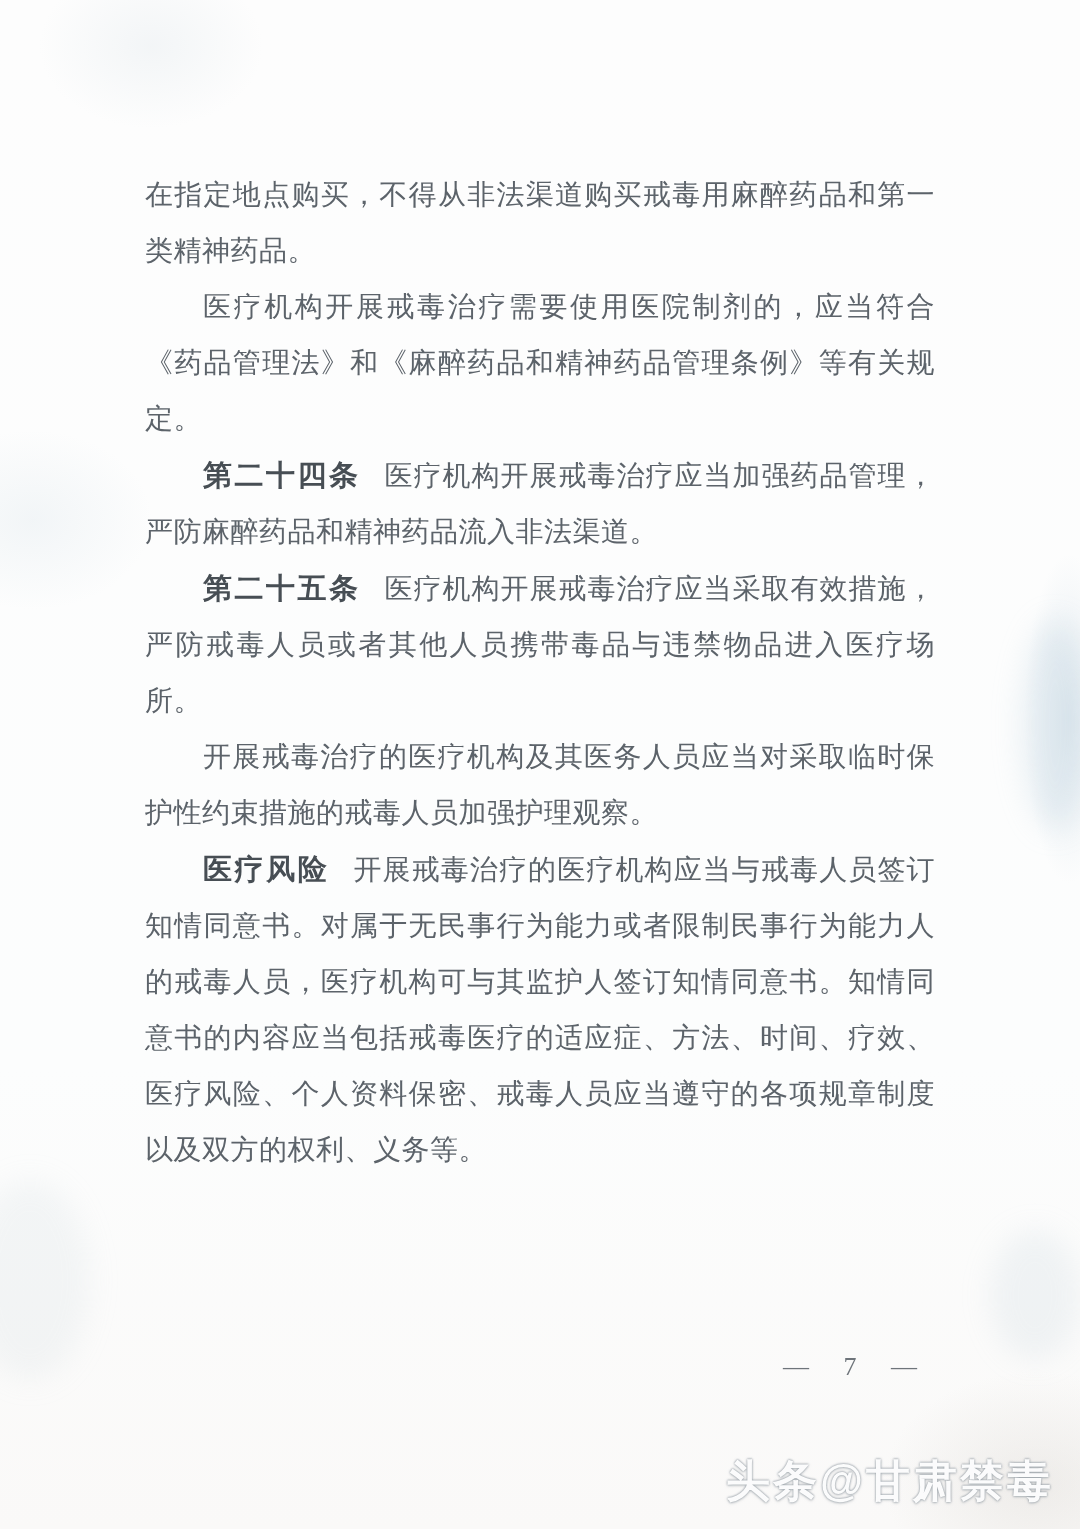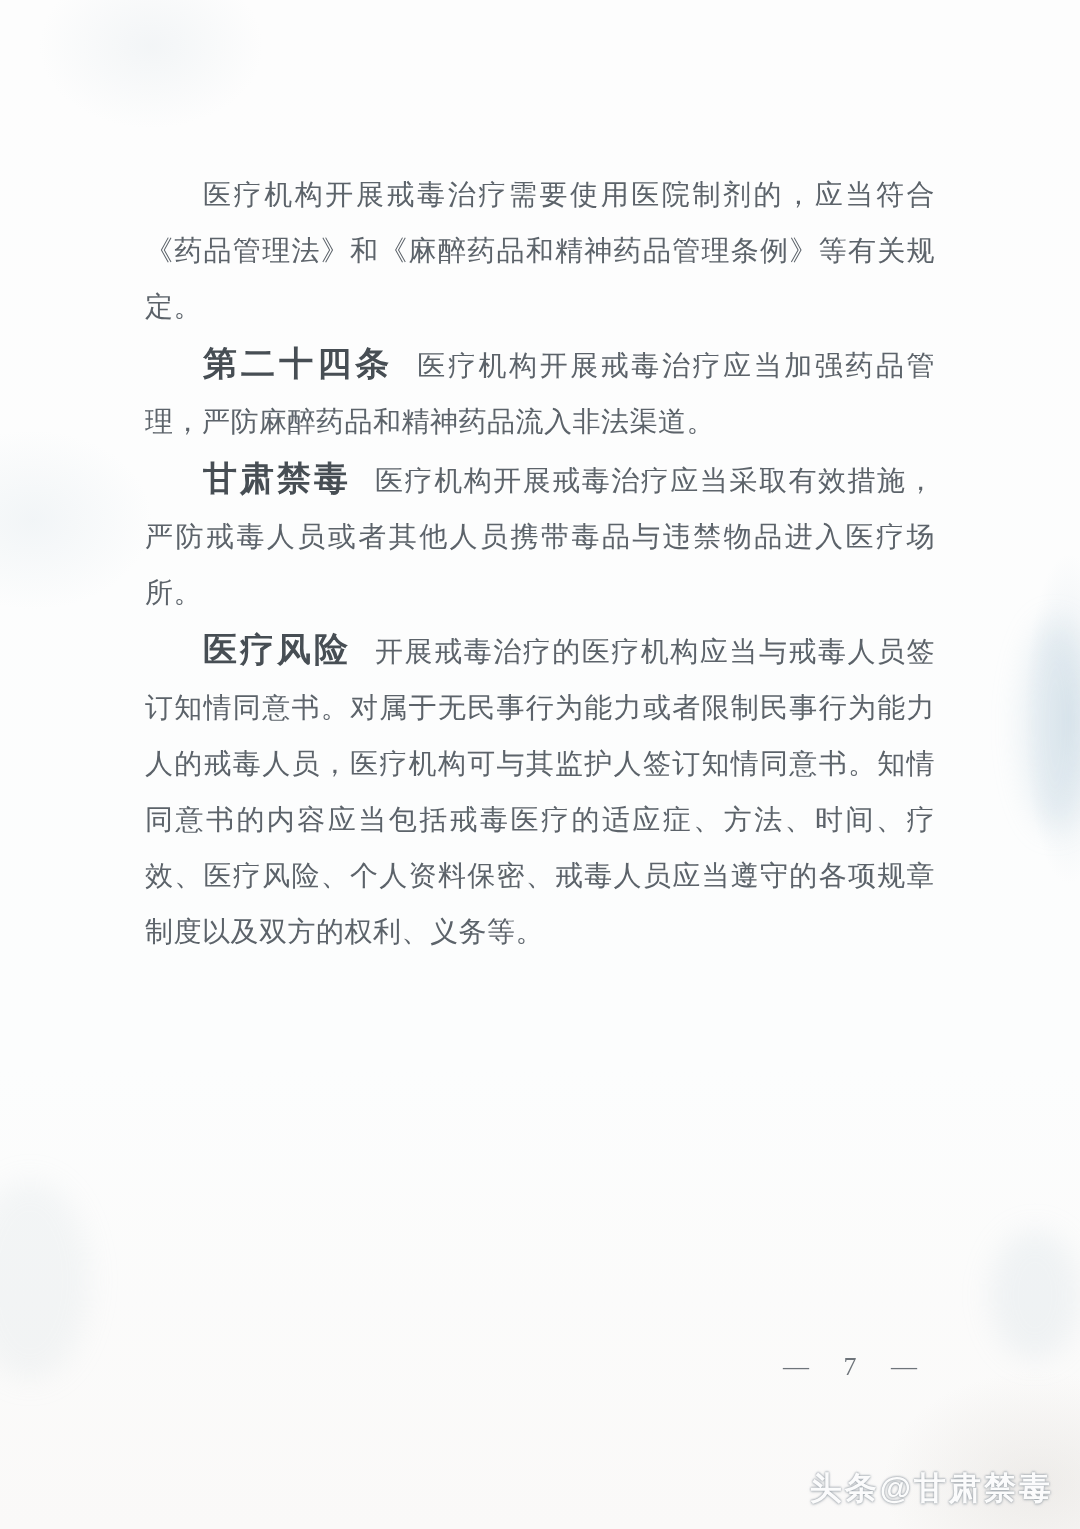--- a/index.html
+++ b/index.html
@@ -49,70 +49,72 @@
   .para {
     margin: 0;
     text-indent: 58px;
   }
   .para.no-indent {
     text-indent: 0;
   }
   .article-no {
     font-family: "Liberation Sans", "DejaVu Sans", sans-serif;
     font-weight: 700;
-    font-size: 34px;
+    font-size: 29px;
     letter-spacing: 2px;
     color: #474e54;
     margin-right: 24px;
   }
   .page-number {
     position: absolute;
     top: 1352px;
     right: 157px;
     font-size: 26px;
     color: #6e747a;
     letter-spacing: 6px;
     word-spacing: 16px;
     font-family: "Liberation Serif", "DejaVu Serif", serif;
   }
   .watermark {
     position: absolute;
     right: 26px;
     bottom: 18px;
     font-family: "Liberation Sans", "DejaVu Sans", sans-serif;
     font-weight: 700;
-    font-size: 32px;
+    font-size: 44px;
     letter-spacing: 3px;
     color: rgba(255,255,255,0.96);
     text-shadow:
       0 0 2px rgba(146,155,163,0.95),
       0 1px 3px rgba(146,155,163,0.55),
       0 -1px 2px rgba(146,155,163,0.35);
     white-space: nowrap;
   }
 </style>
 </head>
 <body>
 
 <div class="page">
 
   <div class="smudge smudge-a"></div>
   <div class="smudge smudge-b"></div>
   <div class="smudge smudge-c"></div>
 
   <div class="content">
 
+    <p class="para no-indent">在指定地点购买，不得从非法渠道购买戒毒用麻醉药品和第一类精神药品。</p>
 
     <p class="para">医疗机构开展戒毒治疗需要使用医院制剂的，应当符合《药品管理法》和《麻醉药品和精神药品管理条例》等有关规定。</p>
 
     <p class="para"><span class="article-no">第二十四条</span><span>医疗机构开展戒毒治疗应当加强药品管理，严防麻醉药品和精神药品流入非法渠道。</span></p>
 
-    <p class="para"><span class="article-no">甘肃禁毒</span><span>医疗机构开展戒毒治疗应当采取有效措施，严防戒毒人员或者其他人员携带毒品与违禁物品进入医疗场所。</span></p>
+    <p class="para"><span class="article-no">第二十五条</span><span>医疗机构开展戒毒治疗应当采取有效措施，严防戒毒人员或者其他人员携带毒品与违禁物品进入医疗场所。</span></p>
 
 
+    <p class="para">开展戒毒治疗的医疗机构及其医务人员应当对采取临时保护性约束措施的戒毒人员加强护理观察。</p>
 
     <p class="para"><span class="article-no">医疗风险</span><span>开展戒毒治疗的医疗机构应当与戒毒人员签订知情同意书。对属于无民事行为能力或者限制民事行为能力人的戒毒人员，医疗机构可与其监护人签订知情同意书。知情同意书的内容应当包括戒毒医疗的适应症、方法、时间、疗效、医疗风险、个人资料保密、戒毒人员应当遵守的各项规章制度以及双方的权利、义务等。</span></p>
 
   </div>
 
   <div class="page-number">— 7 —</div>
 
   <div class="watermark">头条@甘肃禁毒</div>
 
 </div>

